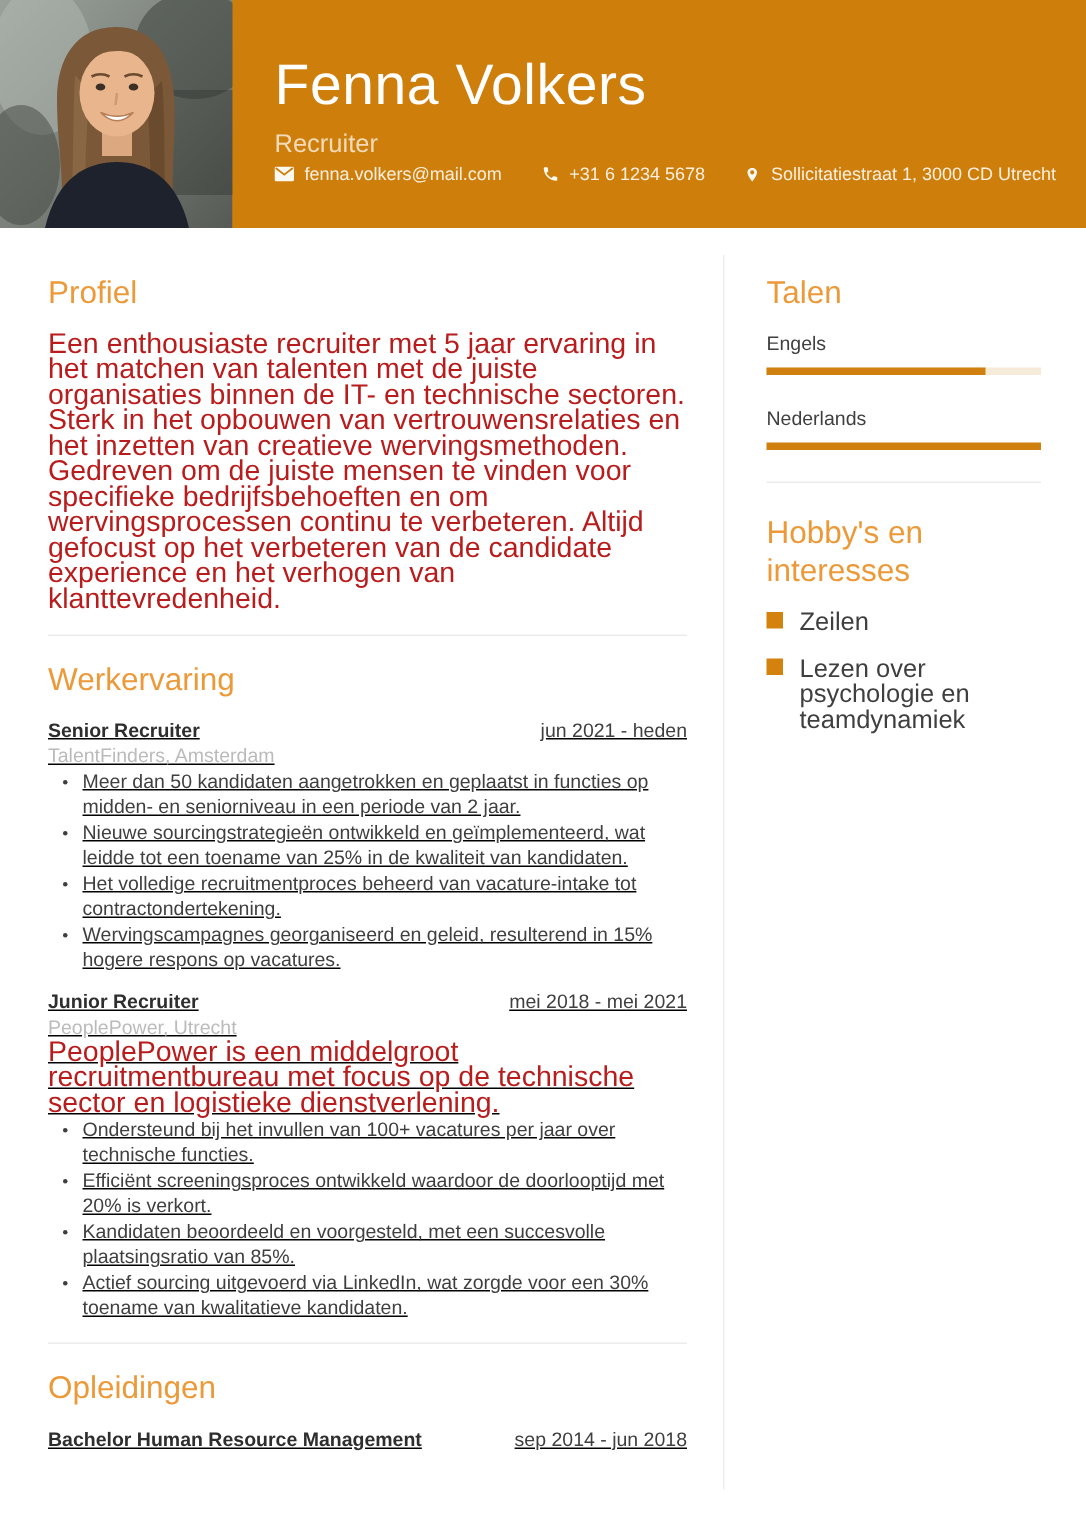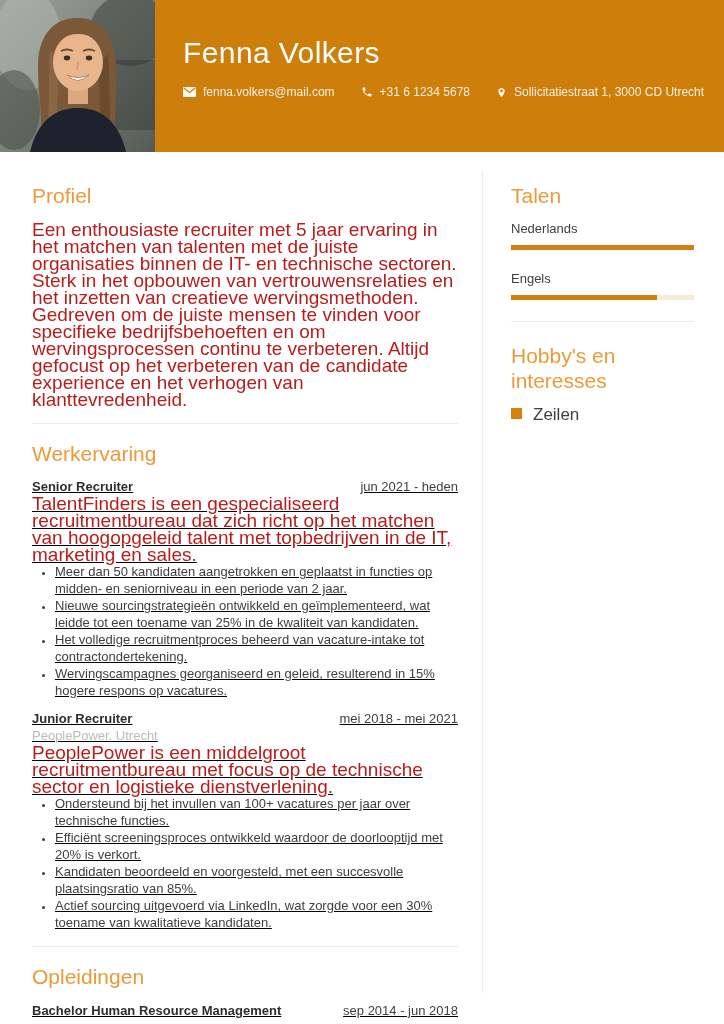--- a/index.html
+++ b/index.html
@@ -6,23 +6,23 @@
   html,body { background:#fff; }
   .page {
     width:724px; height:1024px; position:relative; background:#ffffff;
     font-family:"Liberation Sans", sans-serif; overflow:hidden;
     margin:0 auto;
   }
   
   .header { height:152px; background:#CE7E0A; position:relative; }
   .photo-wrap { position:absolute; left:0; top:0; width:155px; height:152px; overflow:hidden; }
   .header-content { padding-left:183px; padding-top:36px; }
-  .name { font-size:30px; font-weight:500; color:#ffffff; letter-spacing:0.4px; }
+  .name { font-size:38px; font-weight:500; color:#ffffff; letter-spacing:0.4px; }
   .role { font-size:17px; color:rgba(255,255,255,0.72); margin-top:7px; font-weight:400; }
-  .contact-row { margin-top:15px; display:flex; gap:26px;
+  .contact-row { margin-top:3px; display:flex; gap:26px;
                  font-size:12px; color:rgba(255,255,255,0.88); }
   .contact-item { display:flex; align-items:center; gap:7px; white-space:nowrap; }
   .contact-item svg { display:block; opacity:0.95; }
   
   .content { position:relative; display:flex; height:872px; }
   .vline { position:absolute; left:482px; top:18px; width:1px; height:823px; background:#ededed; }
   .main { width:482px; padding:31px 24px 0 32px; }
   .sidebar { flex:1; padding:31px 30px 0 29px; }
   
   .sec-heading { font-size:21px; font-weight:500; color:#EC9A39; line-height:1.22; margin-bottom:12px; }
@@ -84,20 +84,21 @@
         <path d="M83 51 Q89 48 95 51" stroke="#6b4b2e" stroke-width="1.8" fill="none"></path>
 
         <path d="M78 62 L77 70" stroke="#d09a70" stroke-width="1.6" fill="none"></path>
         <path d="M67 75 Q78 86 89 75 Q78 80 67 75 Z" fill="#ffffff" stroke="#b97f5b" stroke-width="1"></path>
 
         <path d="M30 152 C38 118 58 108 78 108 C98 108 118 118 126 152 Z" fill="#1d222c"></path>
       </svg>
     </div>
     <div class="header-content">
       <div class="name">Fenna Volkers</div>
+      <div class="role">Recruiter</div>
       <div class="contact-row">
         <div class="contact-item">
           <span>
             <svg width="13" height="10" viewBox="0 0 13 10">
                 <rect x="0" y="0" width="13" height="10" rx="1.2" fill="#ffffff"></rect>
                 <path d="M0.8 1 L6.5 5.4 L12.2 1" stroke="#CE7E0A" stroke-width="1.2" fill="none"></path>
               </svg>
           </span>
           <span>fenna.volkers@mail.com</span>
         </div>
@@ -131,21 +132,21 @@
 
       <hr class="divider">
 
       <div class="sec-heading">Werkervaring</div>
 
       <div class="entry">
         <div class="entry-head">
           <span class="entry-title">Senior Recruiter</span>
           <span class="entry-date">jun 2021 - heden</span>
         </div>
-        <div class="body-text">TalentFinders is een gespecialiseerd recruitmentbureau dat zich richt op het matchen van hoogopgeleid talent met topbedrijven in de IT, marketing en sales.</div>
+        <div class="entry-company">TalentFinders, Amsterdam</div>
         <ul class="bullets">
           <li>Meer dan 50 kandidaten aangetrokken en geplaatst in functies op midden- en seniorniveau in een periode van 2 jaar.</li>
           <li>Nieuwe sourcingstrategieën ontwikkeld en geïmplementeerd, wat leidde tot een toename van 25% in de kwaliteit van kandidaten.</li>
           <li>Het volledige recruitmentproces beheerd van vacature-intake tot contractondertekening.</li>
           <li>Wervingscampagnes georganiseerd en geleid, resulterend in 15% hogere respons op vacatures.</li>
         </ul>
       </div>
 
       <div class="entry">
         <div class="entry-head">
@@ -173,39 +174,43 @@
         </div>
       </div>
 
     </div>
 
     <div class="sidebar">
 
       <div class="sec-heading">Talen</div>
 
       <div class="lang-item">
+        <div class="lang-name">Engels</div>
+        <div class="lang-bar">
+          <div class="lang-fill" style="width: 80%;"></div>
+        </div>
+      </div>
+
+      <div class="lang-item">
         <div class="lang-name">Nederlands</div>
         <div class="lang-bar">
           <div class="lang-fill" style="width: 100%;"></div>
         </div>
       </div>
 
-      <div class="lang-item">
-        <div class="lang-name">Engels</div>
-        <div class="lang-bar">
-          <div class="lang-fill" style="width: 80%;"></div>
-        </div>
-      </div>
-
       <hr class="side-divider">
 
       <div class="sec-heading">Hobby's en interesses</div>
 
       <div class="hobby-item">
         <span class="hobby-square"></span>
         <span>Zeilen</span>
       </div>
 
+      <div class="hobby-item">
+        <span class="hobby-square"></span>
+        <span>Lezen over psychologie en teamdynamiek</span>
+      </div>
 
     </div>
   </div>
 
 </div>
 
 </body></html>

